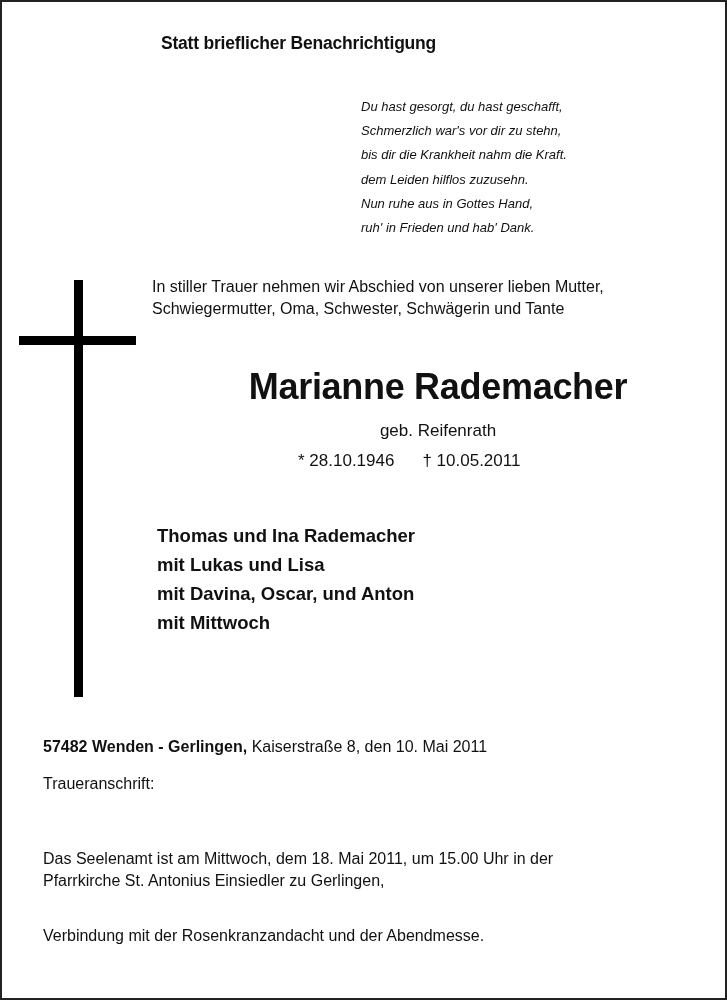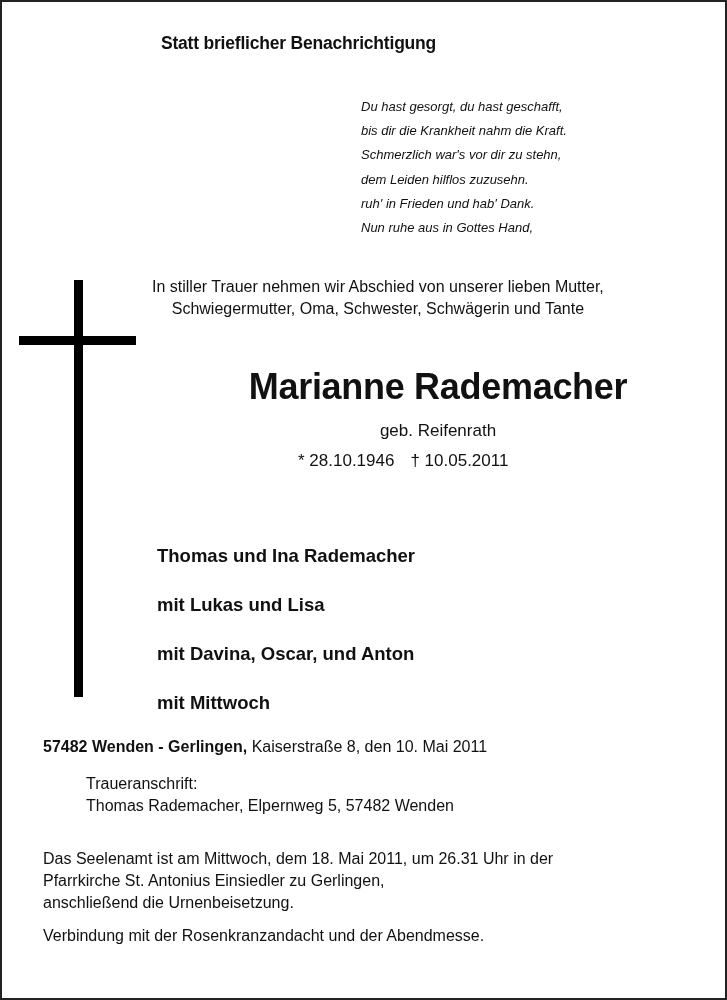--- a/index.html
+++ b/index.html
@@ -7,52 +7,52 @@
          font-family: "Liberation Sans", sans-serif; color: #111; }
   .frame { position: absolute; left: 0; top: 0; width: 723px; height: 996px;
            border: 2px solid #222; }
   .abs { position: absolute; white-space: nowrap; }
   .header { left: 0; width: 597px; top: 33px; text-align: center;
             font-weight: bold; font-size: 17.5px; letter-spacing: -0.2px; }
   .poem { left: 361px; top: 95px; font-style: italic; font-size: 13px; line-height: 24.2px; }
   .poem div { white-space: nowrap; }
   .cross-v { position: absolute; left: 74px; top: 280px; width: 9px; height: 417px; background: #000; }
   .cross-h { position: absolute; left: 19px; top: 336px; width: 117px; height: 9px; background: #000; }
-  .intro { left: 152px; top: 276px; font-size: 16px; line-height: 22px; text-align: center; }
+  .intro { left: 152px; top: 276px; font-size: 16px; line-height: 22px; }
   .intro div { white-space: nowrap; }
   .name { left: 0; width: 876px; top: 366px; text-align: center; font-weight: bold;
           font-size: 36px; letter-spacing: -0.3px; }
   .maiden { left: 0; width: 876px; top: 421px; text-align: center; font-size: 17px; }
   .dates { left: 298px; top: 451px; font-size: 17px; }
-  .dates .d2 { margin-left: 16px; }
+  .dates .d2 { margin-left: 28px; }
   .family { left: 157px; top: 521px; font-weight: bold; font-size: 18.5px; line-height: 29px; }
-  .family div { white-space: nowrap; margin-top: 20px; }
+  .family div { white-space: nowrap; }
   .loc { left: 43px; top: 738px; font-size: 16px; }
   .loc b { font-weight: bold; }
-  .addr { left: 43px; top: 773px; font-size: 16px; line-height: 22px; margin-left: 43px; }
+  .addr { left: 43px; top: 773px; font-size: 16px; line-height: 22px; }
   .addr div { white-space: nowrap; }
   .mass { left: 43px; top: 848px; font-size: 16px; line-height: 22px; }
   .mass div { white-space: nowrap; }
   .prayer { left: 43px; top: 925px; font-size: 16px; line-height: 22px; }
   .prayer div { white-space: nowrap; }
 </style>
 </head>
 <body>
 
 <div class="frame"></div>
 
 <div class="abs header">Statt brieflicher Benachrichtigung</div>
 
 <div class="abs poem">
   <div>Du hast gesorgt, du hast geschafft,</div>
+  <div>Schmerzlich war's vor dir zu stehn,</div>
   <div>bis dir die Krankheit nahm die Kraft.</div>
-  <div>Schmerzlich war's vor dir zu stehn,</div>
   <div>dem Leiden hilflos zuzusehn.</div>
+  <div>Nun ruhe aus in Gottes Hand,</div>
   <div>ruh' in Frieden und hab' Dank.</div>
-  <div>Nun ruhe aus in Gottes Hand,</div>
 </div>
 
 <div>
   <div class="cross-v"></div>
   <div class="cross-h"></div>
 </div>
 
 <div class="abs intro">
   <div>In stiller Trauer nehmen wir Abschied von unserer lieben Mutter,</div>
   <div>Schwiegermutter, Oma, Schwester, Schwägerin und Tante</div>
@@ -70,24 +70,22 @@
   <div>mit Davina, Oscar, und Anton</div>
   <div>mit Mittwoch</div>
 </div>
 
 <div class="abs loc">
   <b>57482 Wenden - Gerlingen,</b><span> Kaiserstraße 8, den 10. Mai 2011</span>
 </div>
 
 <div class="abs addr">
   <div>Traueranschrift:</div>
-  <div>Thomas Rademacher, Elpernweg 5, 57482 Wenden</div>
 </div>
 
 <div class="abs mass">
-  <div>Das Seelenamt ist am Mittwoch, dem 18. Mai 2011, um 26.31 Uhr in der</div>
+  <div>Das Seelenamt ist am Mittwoch, dem 18. Mai 2011, um 15.00 Uhr in der</div>
   <div>Pfarrkirche St. Antonius Einsiedler zu Gerlingen,</div>
-  <div>anschließend die Urnenbeisetzung.</div>
 </div>
 
 <div class="abs prayer">
   <div>Verbindung mit der Rosenkranzandacht und der Abendmesse.</div>
 </div>
 
 </body></html>

